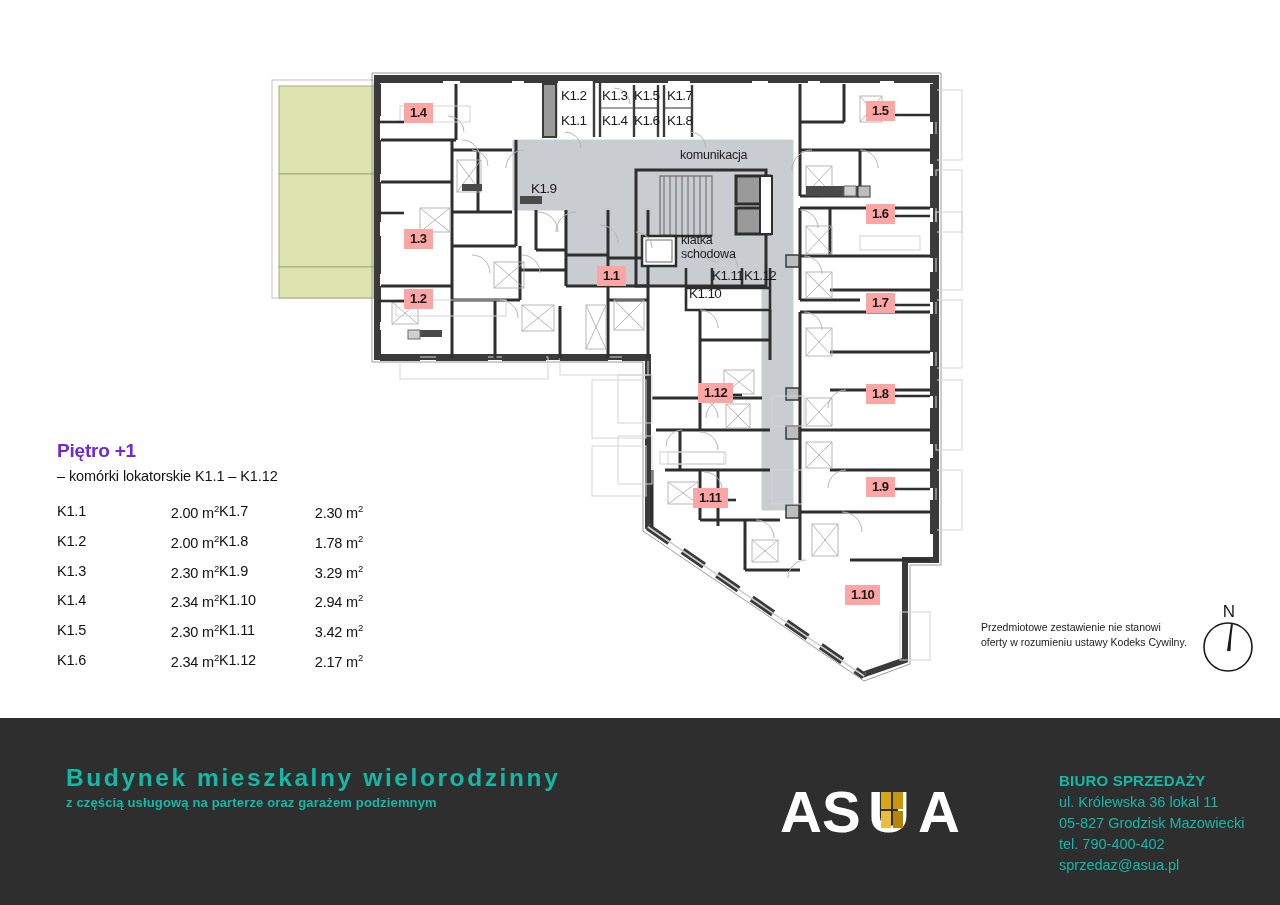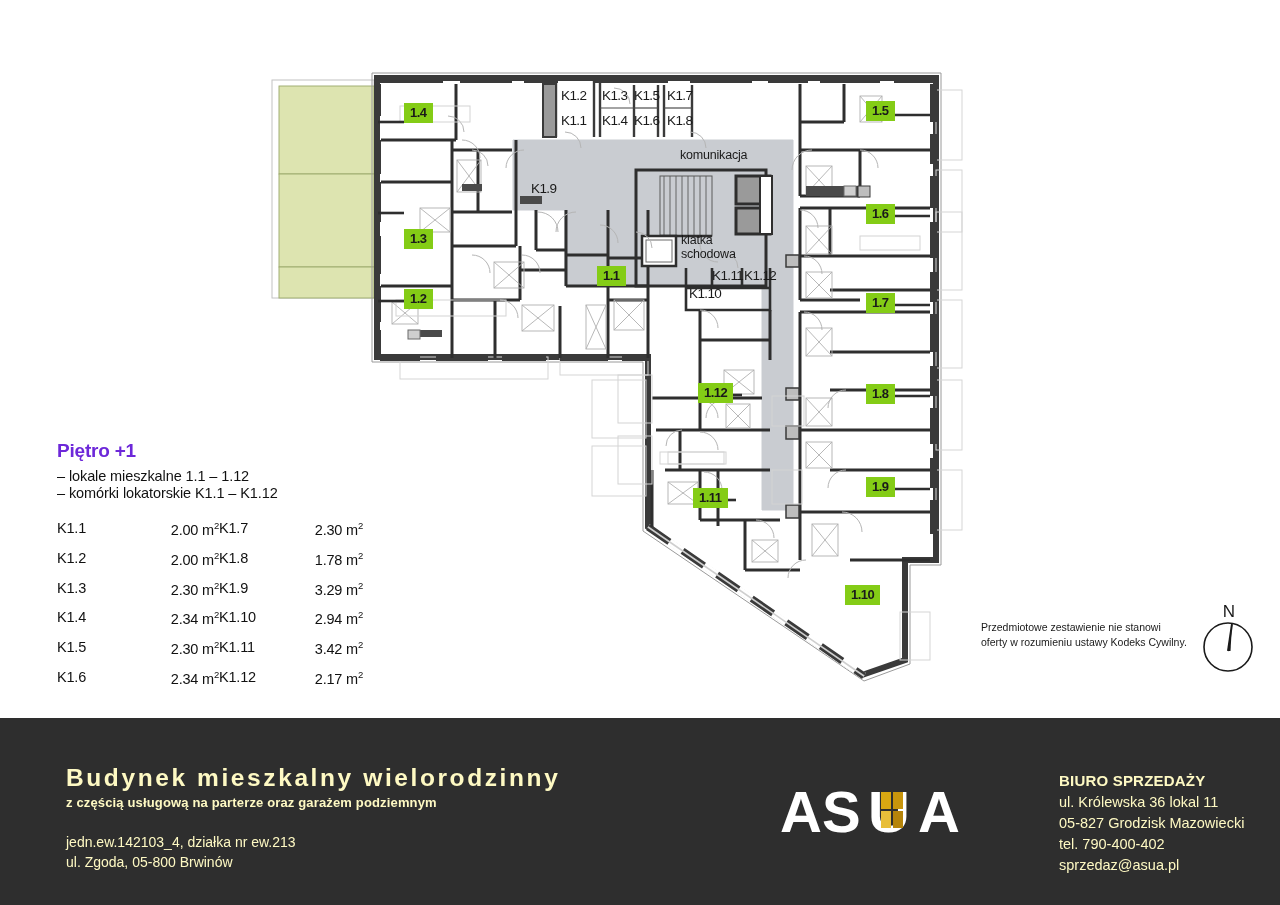--- a/index.html
+++ b/index.html
@@ -46,21 +46,21 @@
   
   #disclaimer {
     position:absolute; left:981px; top:620px; width:215px;
     font-size:10.5px; line-height:1.42; color:#1a1a1a;
   }
   #compass { position:absolute; left:1200px; top:600px; width:62px; height:76px; }
 
   
   #footer {
     position:absolute; left:0; top:718px; width:1280px; height:187px;
-    background:#2e2e2e; color:#fef9c3;
+    background:#2e2e2e; color:#14b8a6;
   }
   #footer-left { position:absolute; left:66px; top:46px; width:640px; }
   #f-title {
     font-size:24.5px; font-weight:bold; letter-spacing:2.6px;
     margin:0 0 3px 0; white-space:nowrap;
   }
   #f-subtitle {
     font-size:13px; font-weight:bold; letter-spacing:0.15px;
     margin:0; white-space:nowrap;
   }
@@ -457,35 +457,34 @@
     <span class="badge" style="position:absolute;left:866px;top:384px;">1.8</span>
     <span class="badge" style="position:absolute;left:866px;top:477px;">1.9</span>
     <span class="badge" style="position:absolute;left:845px;top:585px;">1.10</span>
     <span class="badge" style="position:absolute;left:693px;top:488px;">1.11</span>
     <span class="badge" style="position:absolute;left:698px;top:383px;">1.12</span>
   </div>
 
   <style>
     .badge {
       display:inline-block;
-      background:#84cc16;
+      background:#fca5a5;
       color:#1a1a1a;
       font-size:13px;
       font-weight:bold;
       letter-spacing:-0.5px;
       padding:3px 6px 4px 6px;
       line-height:1;
       min-width:12px;
       text-align:center;
     }
   </style>
 
   <div id="legend">
     <div class="title">Piętro +1</div>
-    <div class="sub">– lokale mieszkalne 1.1 – 1.12</div>
     <div class="sub">– komórki lokatorskie K1.1 – K1.12</div>
 
     <div id="area-table">
 
       <div class="cell-code">K1.1</div>
       <div class="cell-val"><span>2.00 m</span><sup>2</sup></div>
       <div class="cell-code">K1.7</div>
       <div class="cell-val"><span>2.30 m</span><sup>2</sup></div>
 
       <div class="cell-code">K1.2</div>
@@ -531,24 +530,20 @@
 
 </div>
 
 <div id="footer">
 
   <div id="footer-left">
     <div id="f-title">Budynek mieszkalny wielorodzinny</div>
     <div id="f-subtitle">z częścią usługową na parterze oraz garażem podziemnym</div>
   </div>
 
-  <div id="f-parcel">
-    <div>jedn.ew.142103_4, działka nr ew.213</div>
-    <div>ul. Zgoda, 05-800 Brwinów</div>
-  </div>
 
   <div id="logo-wrap">
     <svg width="240" height="70" viewBox="0 0 240 70">
       <g fill="#ffffff" font-family="Liberation Sans, sans-serif" font-size="58" font-weight="bold" letter-spacing="1">
         <text x="0" y="52">A</text>
         <text x="42" y="52">S</text>
         <text x="88" y="52">U</text>
         <text x="138" y="52">A</text>
       </g>
 

